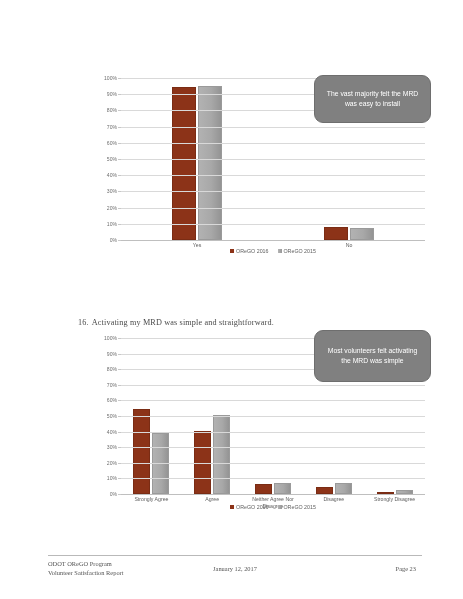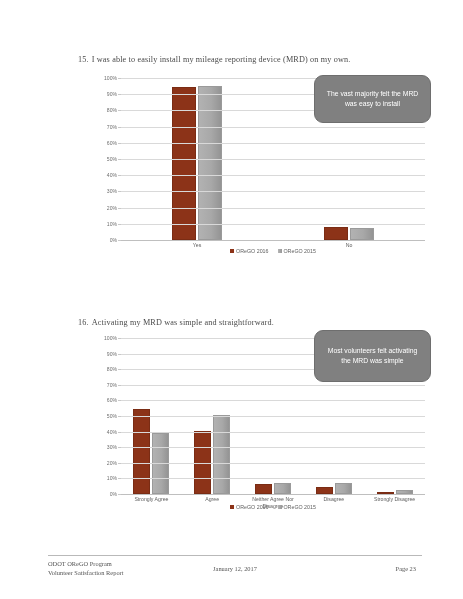--- a/index.html
+++ b/index.html
@@ -217,23 +217,20 @@
     position: absolute;
     right: 6px;
     top: 6px;
   }
 </style>
 </head>
 <body>
 
 <div class="page">
 
-  <div class="question" style="left:78px; top:55px;">
-    <span class="q-num">15.</span><span>I was able to easily install my mileage reporting device (MRD) on my own.</span>
-  </div>
 
   <div class="chart-block" id="chart-1" style="top:78px;">
     <div class="plot-wrap" style="height:162px;">
       <div class="y-axis">
           <div class="y-tick" style="top: 100%;">0%</div>
           <div class="y-tick" style="top: 90%;">10%</div>
           <div class="y-tick" style="top: 80%;">20%</div>
           <div class="y-tick" style="top: 70%;">30%</div>
           <div class="y-tick" style="top: 60%;">40%</div>
           <div class="y-tick" style="top: 50%;">50%</div>

